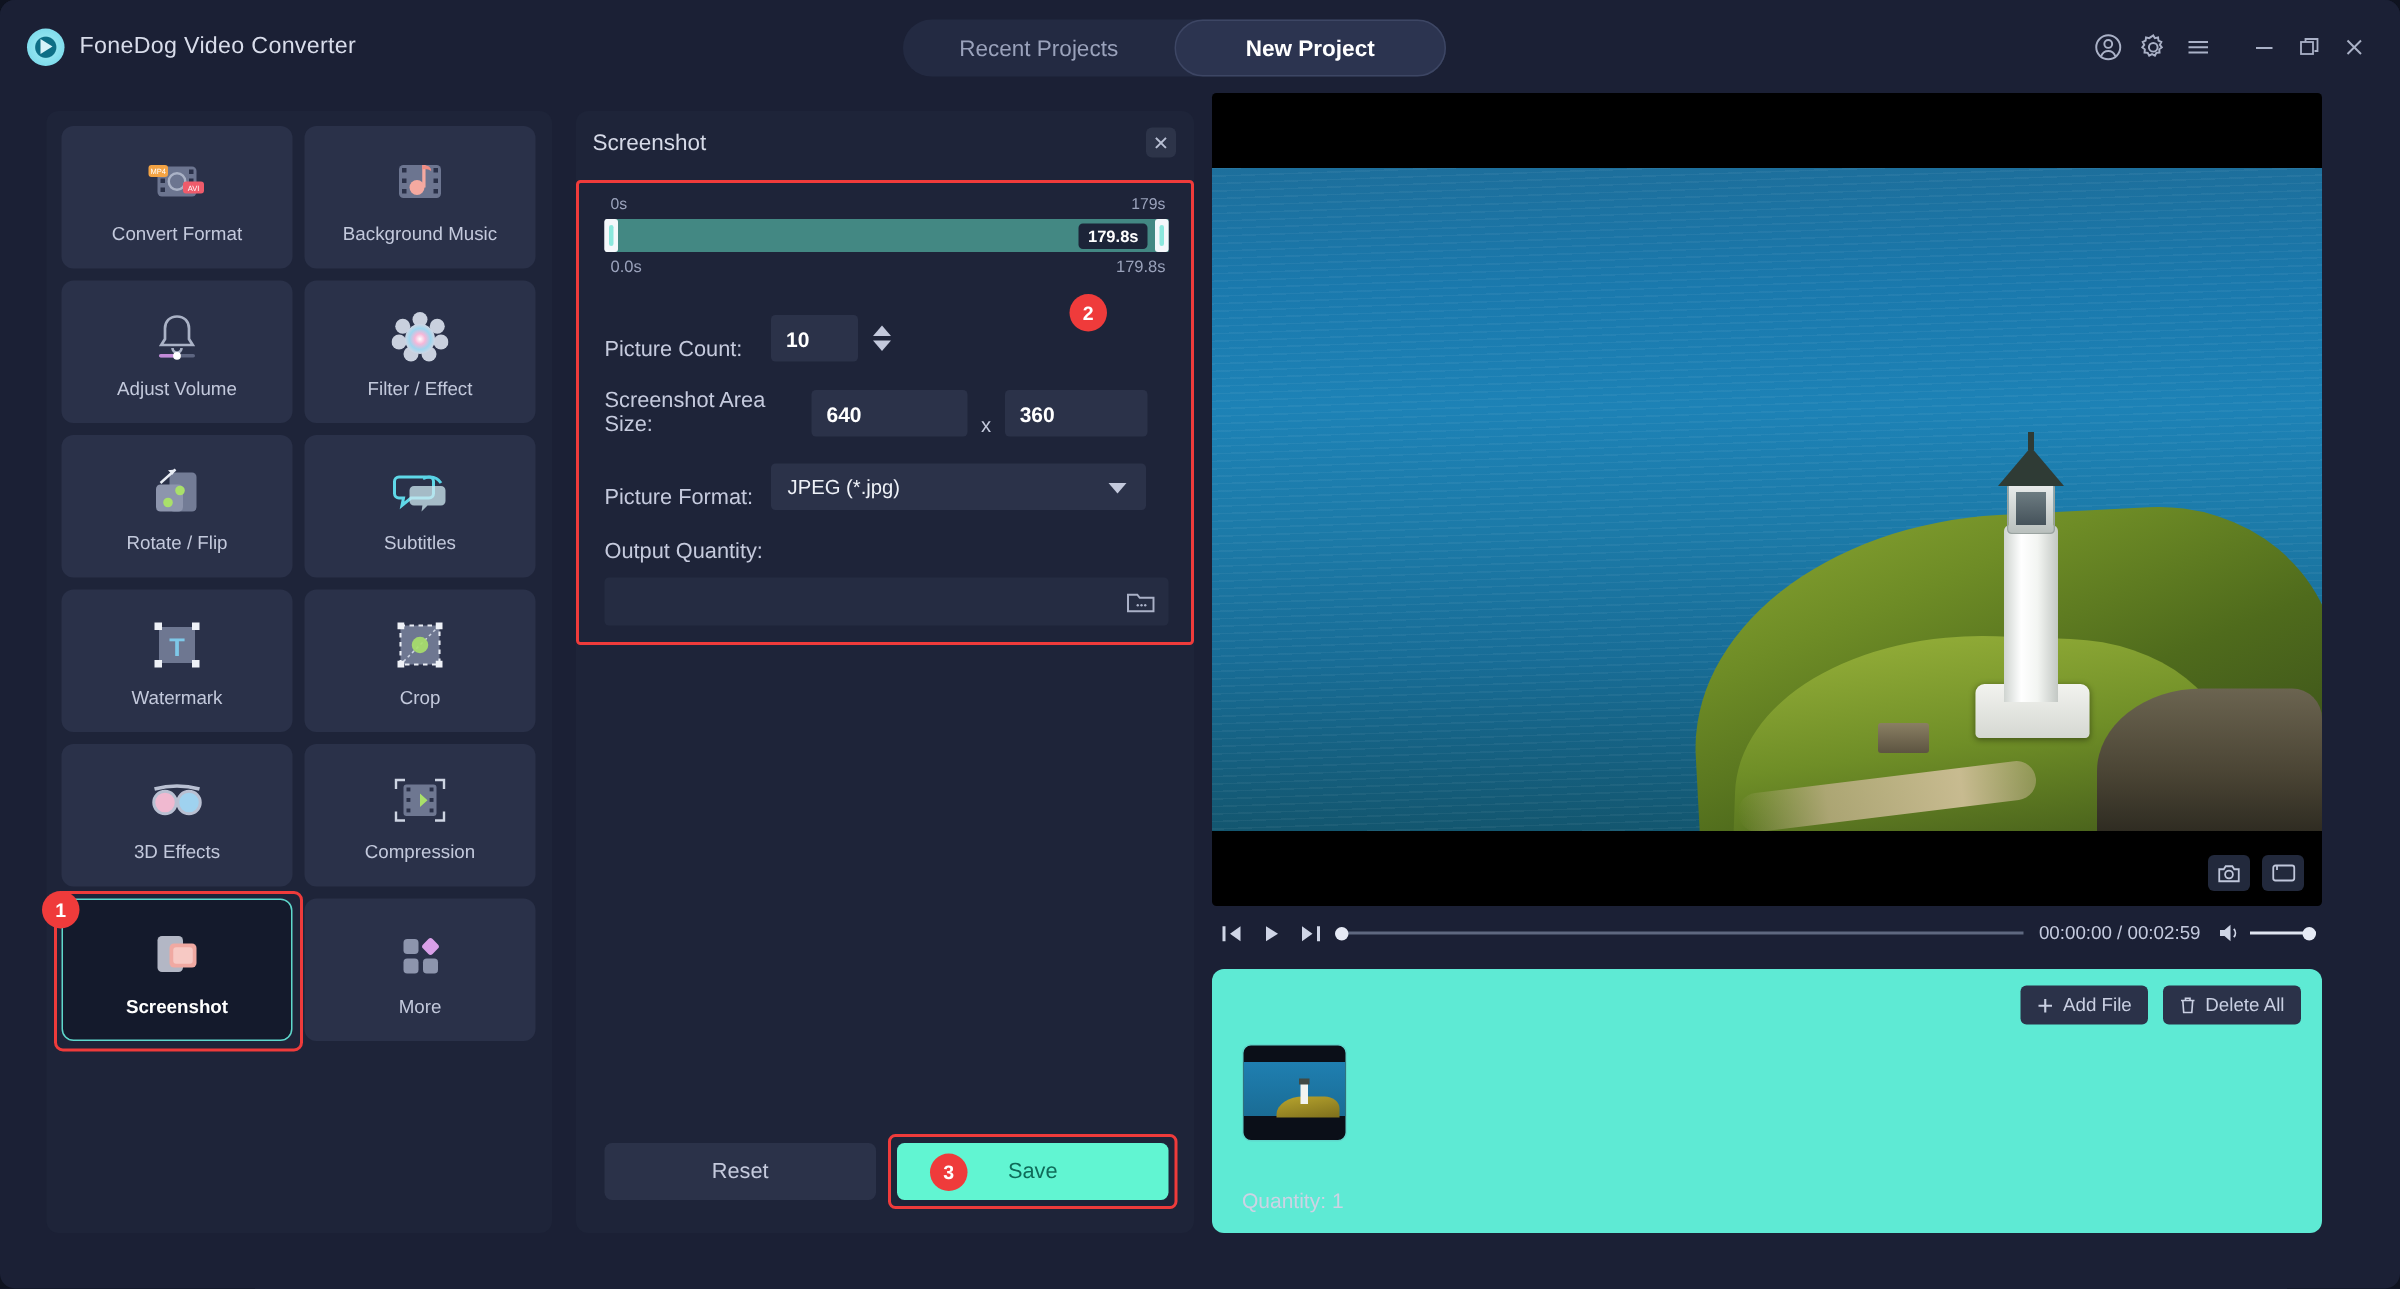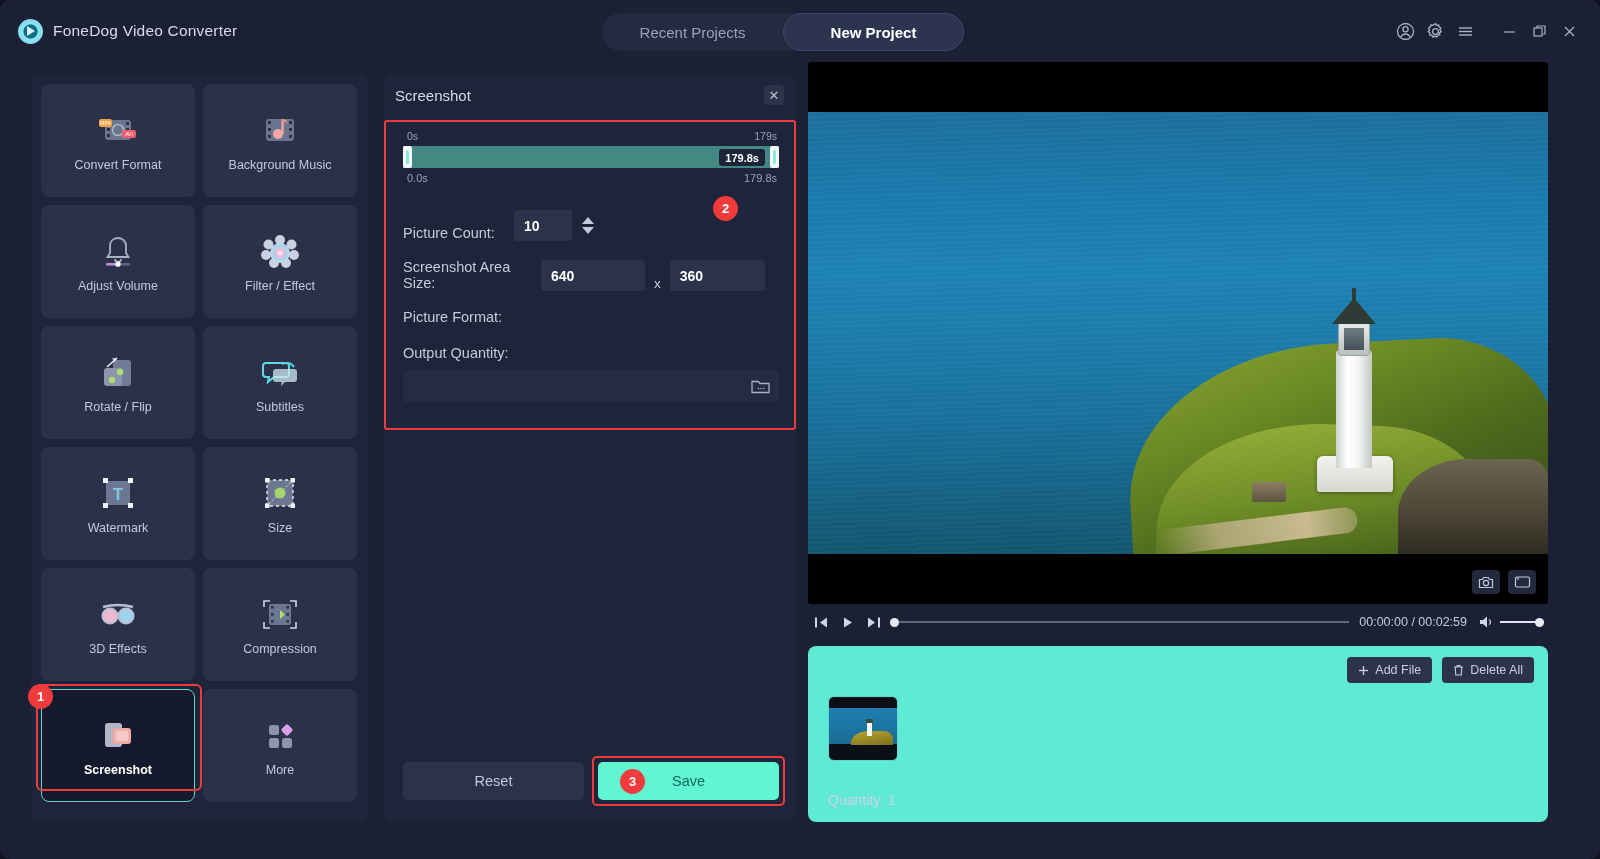--- a/index.html
+++ b/index.html
@@ -70,21 +70,21 @@
     position: absolute; left: 31px; top: 74px;
     width: 337px; height: 748px;
     background: #1e2439; border-radius: 8px;
   }
   .toolgrid {
     position: absolute; left: 10px; top: 10px;
     width: 317px;
     display: flex; flex-wrap: wrap; gap: 8px;
   }
   .tool {
-    width: 154px; height: 113px; border-radius: 8px;
+    width: 154px; height: 95px; border-radius: 8px;
     background: #2a3149;
     display: flex; flex-direction: column; align-items: center; justify-content: center;
     cursor: pointer; position: relative;
   }
   .tool .ticon { height: 42px; display: flex; align-items: center; justify-content: center; }
   .tool .tlabel { margin-top: 6px; font-size: 12.5px; color: #c3c9dc; }
   .tool.selected {
     background: #141a2c;
     border: 1.5px solid #5fd8cc;
   }
@@ -597,21 +597,21 @@
             <line x1="7" y1="27" x2="29" y2="5" stroke="#cdd4e2" stroke-width="1" stroke-dasharray="2 2"></line>
             <circle cx="18" cy="16" r="5.5" fill="#a9e06a" opacity=".9"></circle>
             <g fill="#eef1f7">
               <rect x="3" y="1" width="4.5" height="4.5"></rect>
                 <rect x="28.5" y="1" width="4.5" height="4.5"></rect>
               <rect x="3" y="26.5" width="4.5" height="4.5"></rect>
                 <rect x="28.5" y="26.5" width="4.5" height="4.5"></rect>
             </g>
           </svg>
         </div>
-        <div class="tlabel">Size</div>
+        <div class="tlabel">Crop</div>
       </div>
 
       <div class="tool">
         <div class="ticon">
           <svg width="42" height="30" viewBox="0 0 42 30">
             <path d="M6 7 q15-4 30 0" fill="none" stroke="#b9c0d2" stroke-width="2.4"></path>
             <circle cx="13" cy="16" r="7.5" fill="#f0b9d0" stroke="#b9c0d2" stroke-width="2"></circle>
             <circle cx="29" cy="16" r="7.5" fill="#9fd2ef" stroke="#b9c0d2" stroke-width="2"></circle>
             <path d="M20.5 14 h1" stroke="#b9c0d2" stroke-width="2"></path>
           </svg>
@@ -705,20 +705,24 @@
 
       <div class="row">
         <div class="row-label lbl-sas">Screenshot Area Size:</div>
         <input class="inp inp-w" value="640" style="">
         <span class="x-sep">x</span>
         <input class="inp inp-h" value="360" style="">
       </div>
 
       <div class="row">
         <div class="row-label lbl-pf">Picture Format:</div>
+        <div class="select">
+          <div class="select-val">JPEG (*.jpg)</div>
+          <div class="select-arrow"></div>
+        </div>
       </div>
 
       <div class="outdir-label">Output Quantity:</div>
       <div class="outdir-wrap">
         <input class="outdir-input" value="" style="">
         <div class="outdir-btn">
           <svg width="21" height="19" viewBox="0 0 21 19" fill="none" stroke="currentColor" stroke-width="1.3">
             <path d="M2 5.5h6.2l1.6 2H19v9H2z"></path>
             <circle cx="8.5" cy="12.5" r=".8" fill="currentColor" stroke="none"></circle>
             <circle cx="11" cy="12.5" r=".8" fill="currentColor" stroke="none"></circle>

